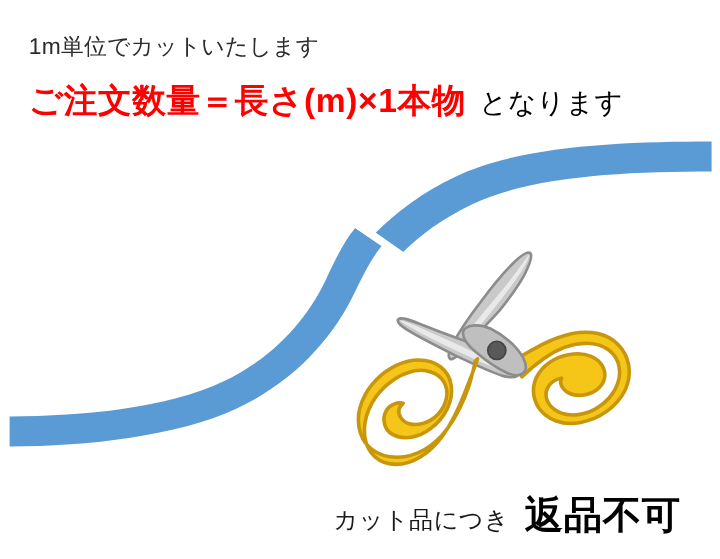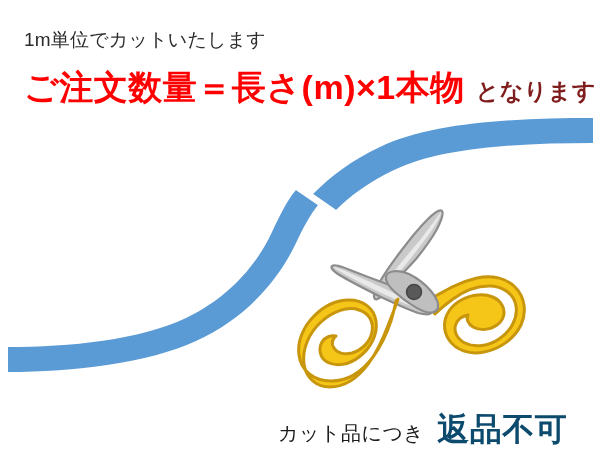--- a/index.html
+++ b/index.html
@@ -39,50 +39,50 @@
     letter-spacing: 0.2px;
     color: #2b2b2b;
   }
   #line-emph {
     left: 24px;
     top: 70px;
     font-size: 0;
     letter-spacing: 0;
   }
   #line-emph .red {
-    font-size: 34px;
+    font-size: 28px;
     font-weight: bold;
     color: #ff0000;
     letter-spacing: 0.5px;
     vertical-align: baseline;
   }
   #line-emph .tail {
     font-size: 23px;
-    font-weight: bold;
-    color: #7f1d1d;
+    font-weight: normal;
+    color: #000000;
     letter-spacing: 0.5px;
     padding-left: 11px;
     vertical-align: baseline;
     text-align: center;
   }
   #line-bottom {
     left: 278px;
     top: 413px;
     font-size: 0;
     letter-spacing: 0;
   }
   #line-bottom .small {
     font-size: 20px;
     color: #1a1a1a;
     letter-spacing: 0.5px;
   }
   #line-bottom .big {
     font-size: 32px;
     font-weight: bold;
-    color: #0c4a6e;
+    color: #000000;
     letter-spacing: 0.5px;
     padding-left: 13px;
     font-family: Liberation Serif, serif;
   }
 </style>
 </head>
 <body>
 
 <div id="stage">
 

